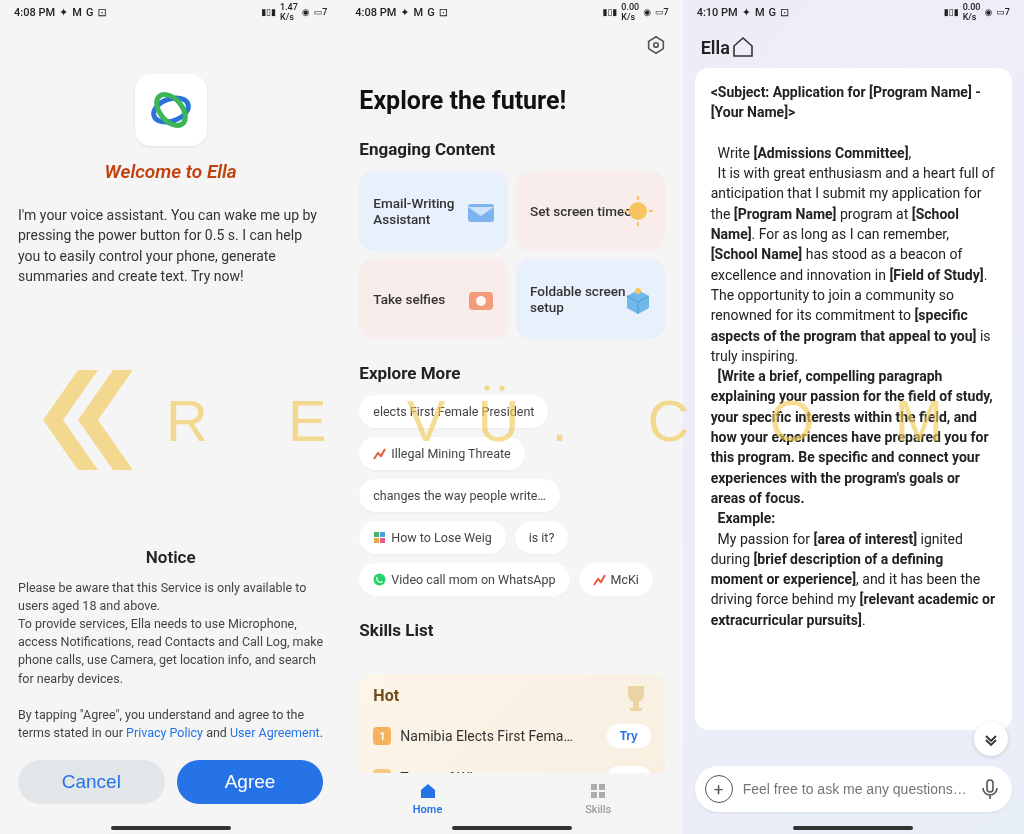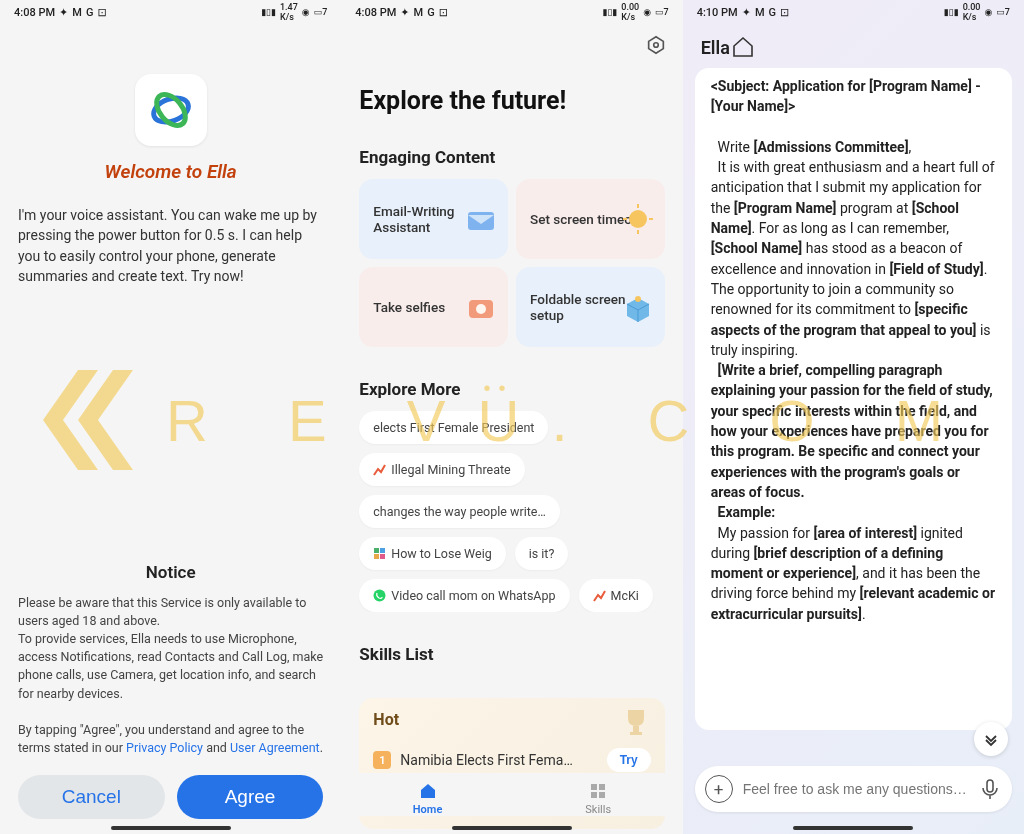--- a/index.html
+++ b/index.html
@@ -12,34 +12,34 @@
   
   .status-bar { display: flex; justify-content: space-between; align-items: center; padding: 6px 14px; font-size: 11px; font-weight: 500; color: #222; height: 24px; }
   .status-left { display: flex; align-items: center; gap: 4px; }
   .status-right { display: flex; align-items: center; gap: 4px; font-size: 9px; }
 
   
   .p1-logo-wrap { display: flex; justify-content: center; margin-top: 50px; }
   .p1-logo { width: 72px; height: 72px; background: #fff; border-radius: 16px; display: flex; align-items: center; justify-content: center; box-shadow: 0 1px 3px rgba(0,0,0,0.08); }
   .p1-title { text-align: center; font-size: 19px; font-weight: 600; color: #c2410c; margin-top: 14px; font-style: italic; }
   .p1-desc { padding: 0 18px; margin-top: 22px; font-size: 14px; color: #333; line-height: 1.45; }
-  .p1-notice { position: absolute; bottom: 15px; left: 0; right: 0; padding: 0 18px; }
+  .p1-notice { position: absolute; bottom: 30px; left: 0; right: 0; padding: 0 18px; }
   .p1-notice-title { text-align: center; font-size: 17px; font-weight: 600; color: #222; margin-bottom: 12px; }
   .p1-notice-body { font-size: 12.5px; color: #444; line-height: 1.45; }
   .p1-notice-body a { color: #2673e8; text-decoration: none; }
   .p1-buttons { display: flex; gap: 12px; margin-top: 18px; }
   .p1-btn { flex: 1; padding: 11px 0; border-radius: 22px; font-size: 19px; font-weight: 500; text-align: center; border: none; }
   .p1-btn-cancel { background: #e3e6e9; color: #2673e8; }
   .p1-btn-agree { background: #2673e8; color: #fff; }
   .gesture-bar { position: absolute; bottom: 4px; left: 50%; transform: translateX(-50%); width: 120px; height: 4px; background: #333; border-radius: 3px; }
 
   
   .p2-hex { position: absolute; right: 16px; top: 34px; width: 22px; height: 22px; }
   .p2-title { font-size: 25px; font-weight: 700; color: #111; padding: 0 18px; margin-top: 62px; }
-  .p2-sec { font-size: 17px; font-weight: 700; color: #222; padding: 0 18px; margin-top: 32px; margin-bottom: 12px; }
+  .p2-sec { font-size: 17px; font-weight: 700; color: #222; padding: 0 18px; margin-top: 24px; margin-bottom: 12px; }
   .p2-cards { padding: 0 18px; display: grid; grid-template-columns: 1fr 1fr; gap: 8px; }
   .p2-card { height: 80px; border-radius: 14px; padding: 12px 14px; position: relative; display: flex; align-items: center; font-size: 13.5px; font-weight: 500; color: #333; }
   .p2-card-blue { background: #e8f0fb; }
   .p2-card-pink { background: #f9edec; }
   .p2-card-icon { position: absolute; right: 10px; top: 50%; transform: translateY(-50%); width: 34px; height: 34px; }
   .p2-chips { padding: 0 0 0 18px; display: flex; flex-wrap: wrap; gap: 9px; overflow: hidden; }
   .p2-chip { background: #fff; border-radius: 18px; padding: 9px 14px; font-size: 12.5px; color: #444; white-space: nowrap; box-shadow: 0 1px 2px rgba(0,0,0,0.04); display: flex; align-items: center; gap: 5px; }
   .p2-chip-icon { width: 13px; height: 13px; display: inline-block; }
   .p2-skills { padding: 12px 18px; }
   .p2-hot { background: linear-gradient(135deg,#fcf5e8,#f7efe0); border-radius: 14px; padding: 12px 14px 6px; margin-top: 10px; position: relative; }
@@ -54,21 +54,21 @@
   .p2-nav { position: absolute; bottom: 18px; left: 0; right: 0; display: flex; justify-content: space-around; background: #f5f5f5; padding-top: 8px;}
   .p2-nav-item { display: flex; flex-direction: column; align-items: center; gap: 2px; font-size: 11px; }
   .p2-nav-item.active { color: #2673e8; font-weight: 600; }
   .p2-nav-item.inactive { color: #888; }
   .p2-nav-icon { width: 20px; height: 20px; }
 
   
   .p3-header { display: flex; align-items: center; padding: 10px 18px 8px; }
   .p3-header-title { font-size: 18px; font-weight: 600; color: #222; }
   .p3-home { width: 26px; height: 26px; }
-  .p3-msg { background: #fff; margin: 0 12px; border-radius: 14px; padding: 8px 16px; font-size: 14px; color: #222; line-height: 1.45; height: 662px; overflow: hidden; }
+  .p3-msg { background: #fff; margin: 0 12px; border-radius: 14px; padding: 14px 16px; font-size: 14px; color: #222; line-height: 1.45; height: 662px; overflow: hidden; }
   .p3-msg .sub { font-weight: 700; }
   .p3-msg .b { font-weight: 700; }
   .p3-scroll-down { position: absolute; right: 16px; bottom: 78px; width: 34px; height: 34px; background: #fff; border-radius: 50%; box-shadow: 0 1px 4px rgba(0,0,0,0.15); display: flex; align-items: center; justify-content: center; }
   .p3-input-bar { position: absolute; bottom: 22px; left: 12px; right: 12px; background: #fff; border-radius: 24px; height: 46px; display: flex; align-items: center; padding: 0 10px; box-shadow: 0 1px 3px rgba(0,0,0,0.08); }
   .p3-plus { width: 28px; height: 28px; border: 1.5px solid #555; border-radius: 50%; display: flex; align-items: center; justify-content: center; font-size: 17px; color: #555; }
   .p3-input { flex: 1; border: none; outline: none; padding: 0 10px; font-size: 14px; color: #999; background: transparent; }
   .p3-mic { width: 24px; height: 24px; }
 
   
   .watermark { position: absolute; top: 370px; left: 0; width: 1024px; pointer-events: none; display: flex; align-items: center; gap: 28px; padding-left: 28px; opacity: 0.65; z-index: 100; }

